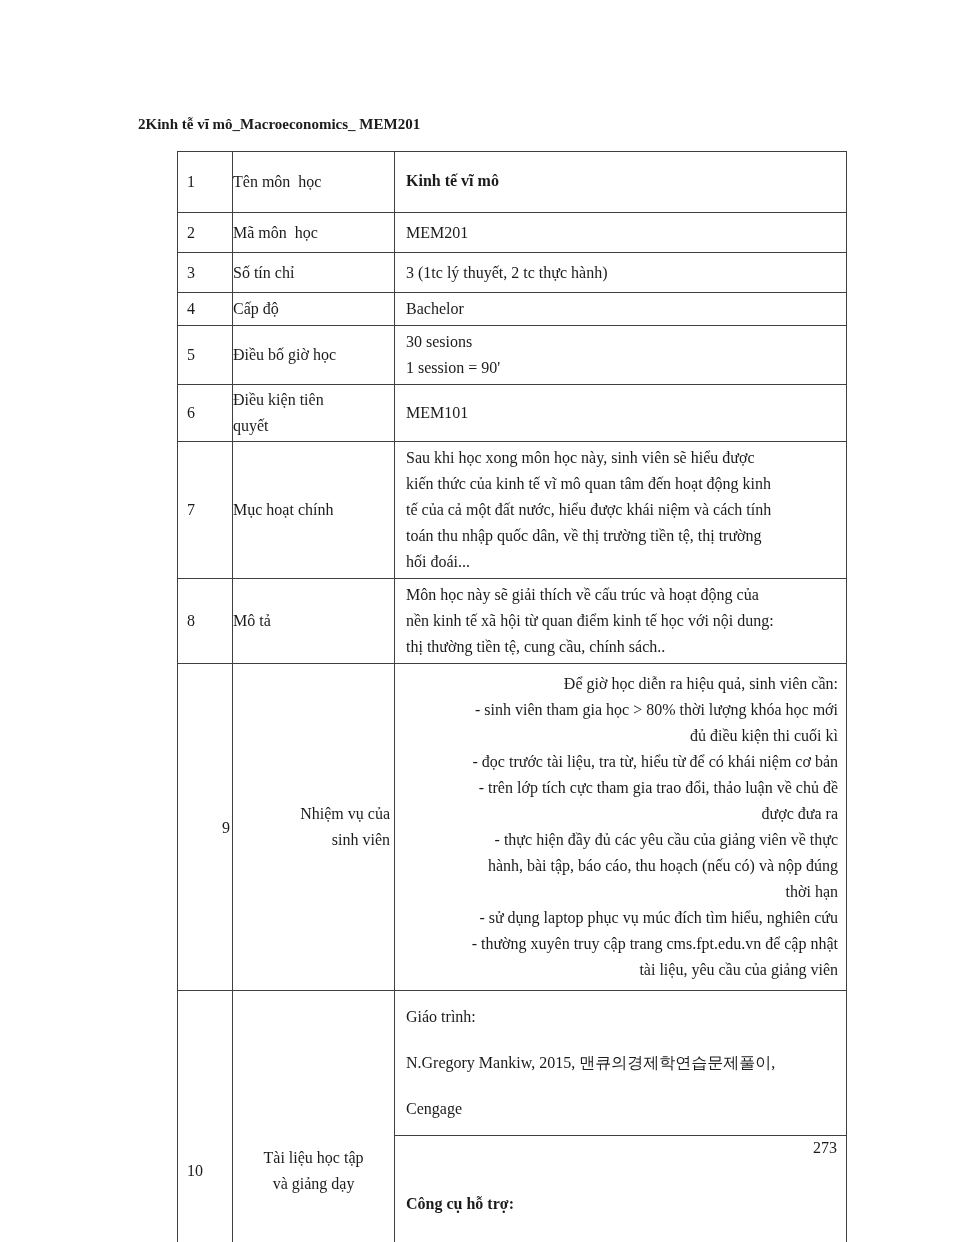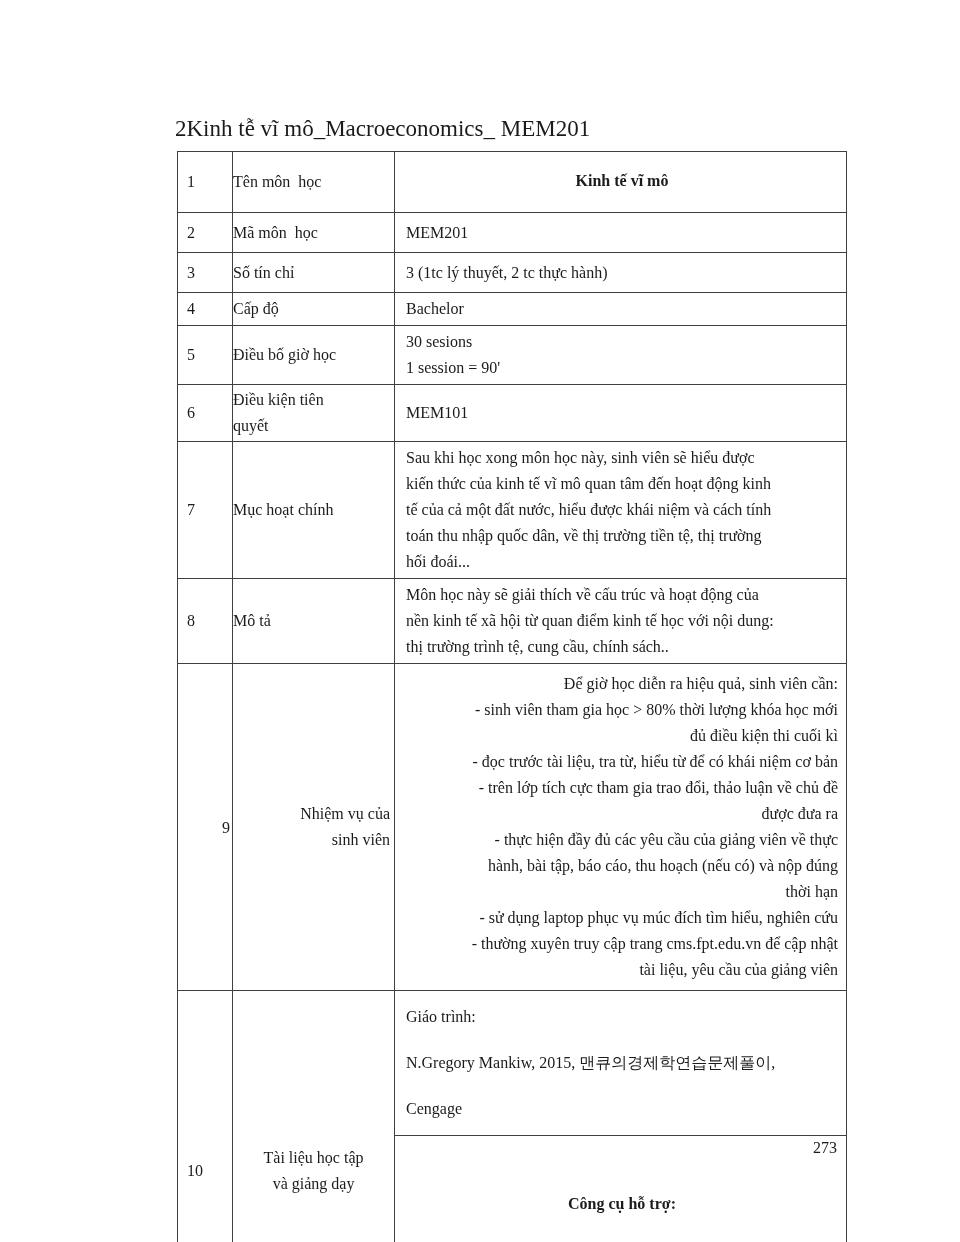--- a/index.html
+++ b/index.html
@@ -10,45 +10,44 @@
     height: 1242px;
     background: #ffffff;
     font-family: "Liberation Serif", "DejaVu Serif", serif;
     color: #1b1b1b;
     overflow: hidden;
   }
   .doc-title {
     position: absolute;
     left: 138px;
     top: 116px;
-    font-size: 23px;
-    font-weight: normal;
+    font-size: 15px;
+    font-weight: bold;
     white-space: pre;
-    margin-left: 37px;
   }
   table.course-table {
     position: absolute;
     left: 177px;
     top: 151px;
     width: 669px;
     border-collapse: collapse;
     table-layout: fixed;
   }
   .course-table td {
     border: 1px solid #3f3f3f;
     vertical-align: middle;
     font-size: 16px;
     line-height: 26px;
     white-space: pre-wrap;
     overflow: hidden;
   }
   .num   { padding: 2px 2px 2px 9px; }
   .label { font-weight: normal; padding: 2px 4px 2px 0; }
   .value { padding: 3px 8px 3px 11px; line-height: 27px; }
-  .bold  { font-weight: bold; text-align: center; }
+  .bold  { font-weight: bold; }
   .v-top    { vertical-align: top; padding-top: 4px; }
   .v-bottom { vertical-align: bottom; padding-bottom: 6px; }
   .label-center { text-align: center; padding-left: 4px; }
   
   .r1 td { height: 61px; }
   .r2 td { height: 40px; }
   .r3 td { height: 40px; }
   .r4 td { height: 29px; }
   .r5 td { height: 51px; }
   .r6 td { height: 57px; }
@@ -117,21 +116,21 @@
 kiến thức của kinh tế vĩ mô quan tâm đến hoạt động kinh
 tế của cả một đất nước, hiểu được khái niệm và cách tính
 toán thu nhập quốc dân, về thị trường tiền tệ, thị trường
 hối đoái...</td>
       </tr>
       <tr class="r8">
         <td class="num">8</td>
         <td class="label">Mô tả</td>
         <td class="value">Môn học này sẽ giải thích về cấu trúc và hoạt động của
 nền kinh tế xã hội từ quan điểm kinh tế học với nội dung:
-thị trường trình tệ, cung cầu, chính sách..</td>
+thị thường tiền tệ, cung cầu, chính sách..</td>
       </tr>
       <tr class="r9">
         <td class="num v-top">9</td>
         <td class="label">Nhiệm vụ của
 sinh viên</td>
         <td class="value">Để giờ học diễn ra hiệu quả, sinh viên cần:
 - sinh viên tham gia học &gt; 80% thời lượng khóa học mới
 đủ điều kiện thi cuối kì
 - đọc trước tài liệu, tra từ, hiểu từ để có khái niệm cơ bản
 - trên lớp tích cực tham gia trao đổi, thảo luận về chủ đề

